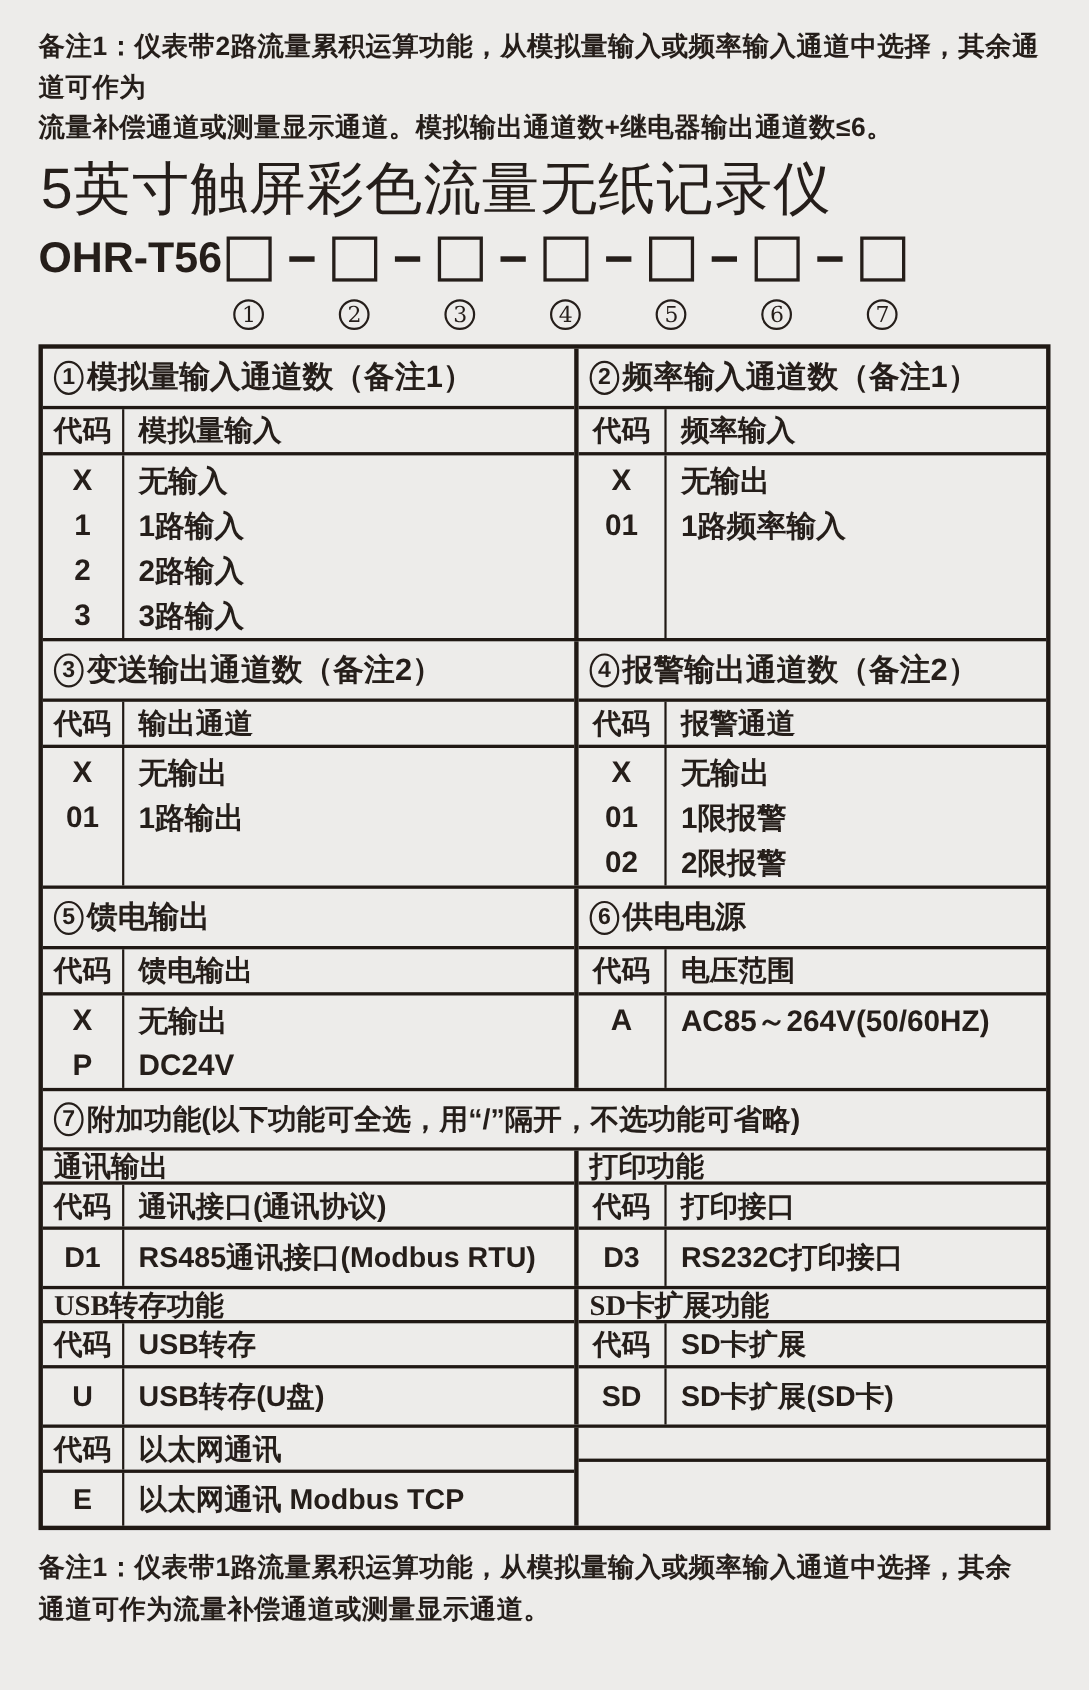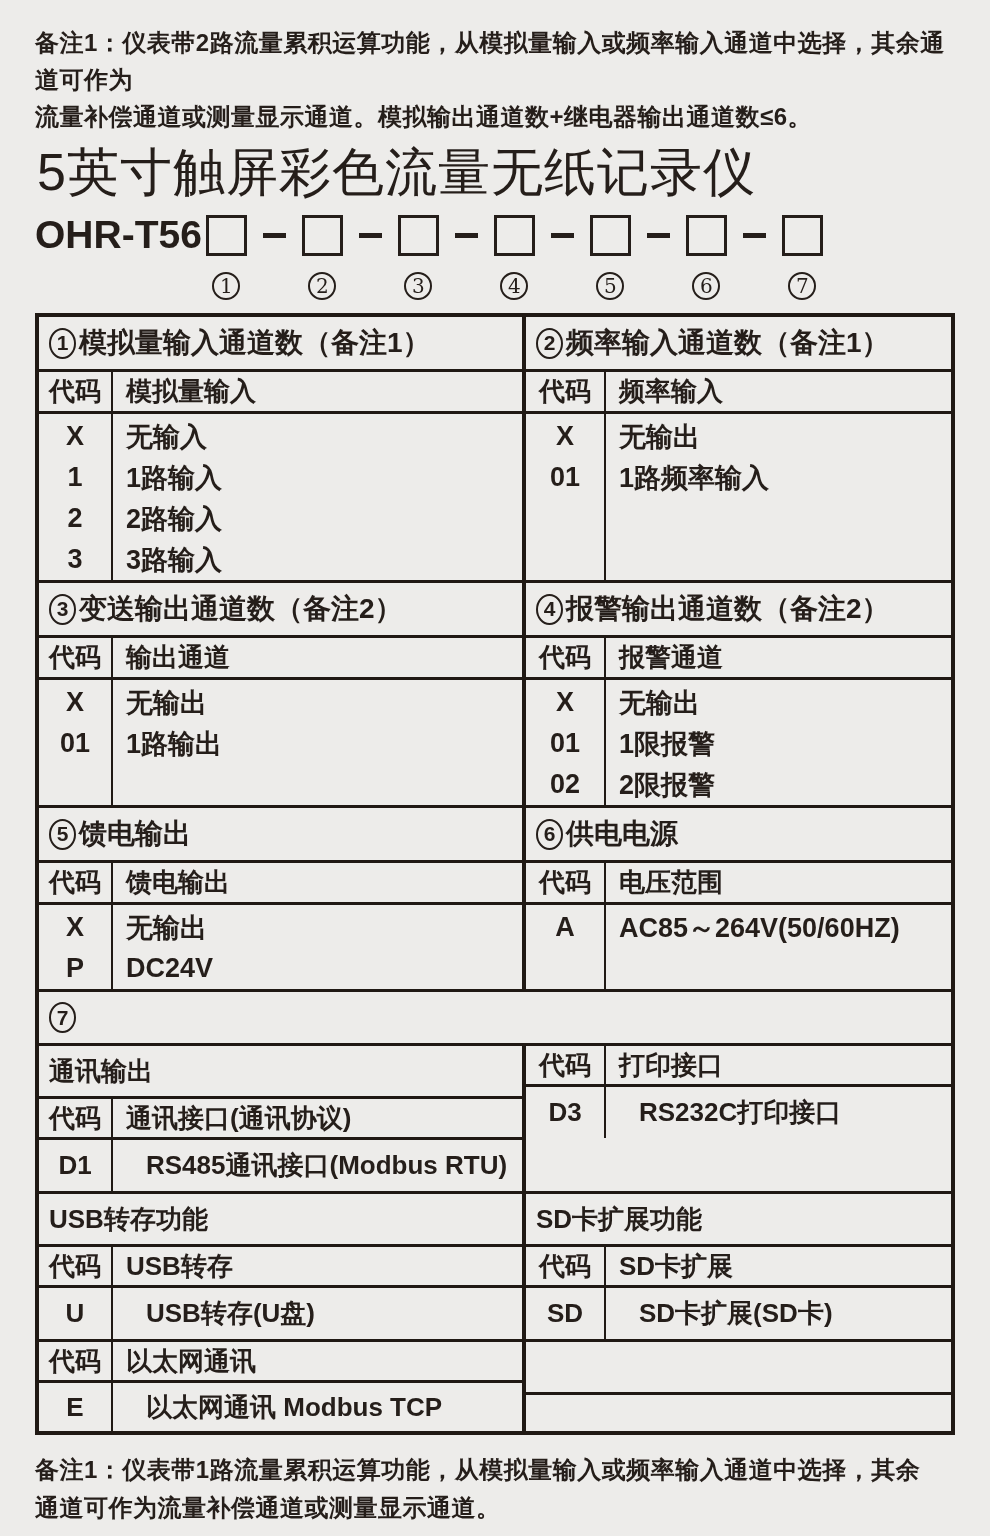--- a/index.html
+++ b/index.html
@@ -48,24 +48,24 @@
   .duo-b .body{height:123px;}
   .duo-c .body{height:91px;}
   .code-col{width:74px;flex:none;border-right:2px solid #201914;box-sizing:border-box;padding-top:2px;}
   .half.r .code-col{width:80px;}
   .desc-col{flex:1;padding:2px 0 0 13px;}
   .line{height:41px;display:flex;align-items:center;font-size:27px;white-space:nowrap;}
   .code-col .line{justify-content:center;}
   
   .s7-title{border-top:3px solid #201914;height:54px;display:flex;align-items:center;
     padding-left:10px;font-size:26px;box-sizing:border-box;white-space:nowrap;}
-  .sub .sub-title{height:53px;flex:none;display:flex;align-items:center;padding-left:10px;
-    font-size:26px;border-bottom:3px solid #201914;box-sizing:border-box;white-space:nowrap;}
+  .sub .sub-title{height:31px;flex:none;display:flex;align-items:center;padding-left:10px;
+    font-size:26px;border-bottom:3px solid #201914;box-sizing:border-box;white-space:nowrap;font-family:Liberation Serif, serif;}
   .sub .row-head{height:41px;}
-  .sub .code-row{display:flex;height:51px;flex:none;box-sizing:border-box;gap:20px;}
+  .sub .code-row{display:flex;height:51px;flex:none;box-sizing:border-box;}
   .sub.eth .code-row{height:48px;}
   .sub .empty-body{flex:1;}
   
   .footer-notes{margin-top:16px;font-size:24px;line-height:38px;letter-spacing:0.5px;}
 </style>
 </head>
 <body>
 
 <div class="page">
 
@@ -254,35 +254,37 @@
           </div>
           <div class="desc-col">
             <div class="line">AC85～264V(50/60HZ)</div>
           </div>
         </div>
       </div>
     </div>
 
     <div class="s7-title">
       <span class="circle-sm">7</span>
+      <span>附加功能(以下功能可全选，用“/”隔开，不选功能可省略)</span>
     </div>
 
     <div class="duo sub">
       <div class="half l">
         <div class="sub-title">通讯输出</div>
         <div class="row-head">
           <div class="code-cell">代码</div>
           <div class="desc-cell">通讯接口(通讯协议)</div>
         </div>
         <div class="code-row">
           <div class="code-cell">D1</div>
           <div class="desc-cell">RS485通讯接口(Modbus RTU)</div>
         </div>
       </div>
       <div class="half r">
+        <div class="sub-title">打印功能</div>
         <div class="row-head">
           <div class="code-cell">代码</div>
           <div class="desc-cell">打印接口</div>
         </div>
         <div class="code-row">
           <div class="code-cell">D3</div>
           <div class="desc-cell">RS232C打印接口</div>
         </div>
       </div>
     </div>

